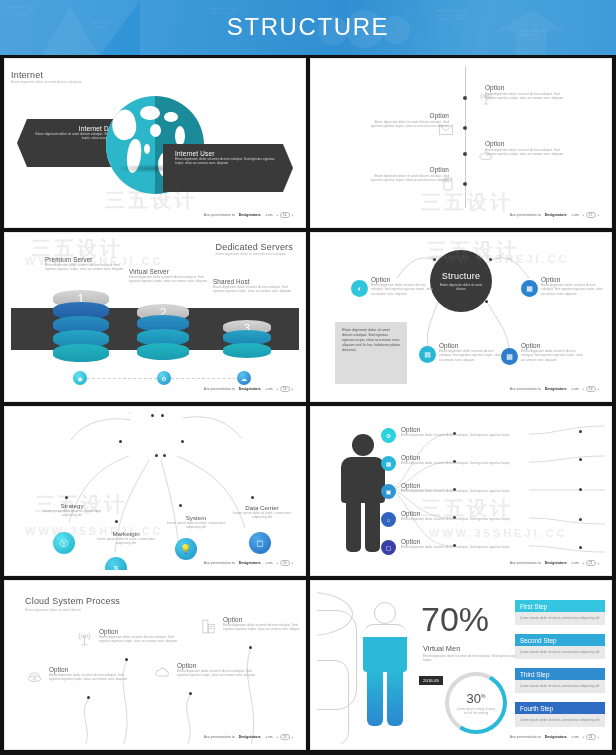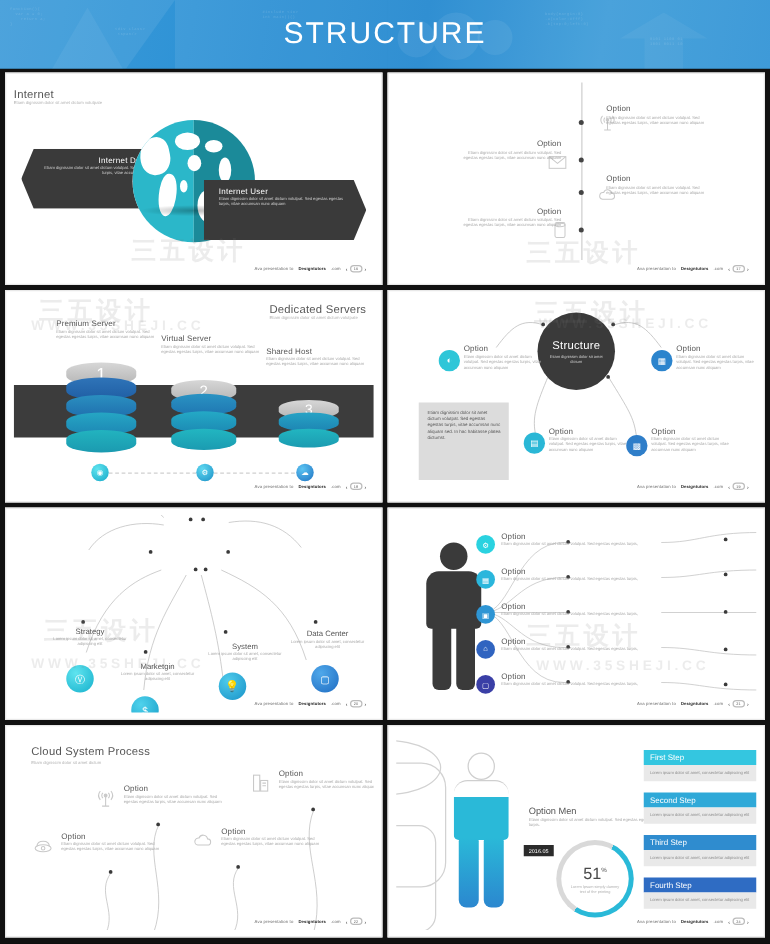--- a/index.html
+++ b/index.html
@@ -652,28 +652,29 @@
         <div class="ghost" style="left:-56px;top:24px;width:96px;height:100px;border-radius:20px;"></div>
         <div class="ghost" style="left:-48px;top:74px;width:80px;height:86px;border-radius:14px;"></div>
 
         <div class="fig8">
           <div class="head"></div>
             <div class="body"></div>
           <div class="lg l"></div>
             <div class="lg r"></div>
         </div>
 
-        <div class="optmen">Option Men</div>
+        <div class="big70">70%</div>
+        <div class="optmen">Virtual Men</div>
         <div class="optmen-l lorem">Etiam dignissim dolor sit amet dictum volutpat. Sed egestas egestas turpis.</div>
 
         <div class="badge">2016.05</div>
 
         <div class="donut">
           <div class="hole">
-            <div class="dn"><span>51</span><sup>%</sup></div>
+            <div class="dn"><span>30</span><sup>%</sup></div>
             <div class="dl">Lorem Ipsum simply dummy text of the printing</div>
           </div>
         </div>
 
         <div class="step" style="top:14px;">
           <div class="sh" style="background:#34c6e0;">First Step</div>
           <div class="sb">Lorem ipsum dolor sit amet, consectetur adipiscing elit</div>
         </div>
         <div class="step" style="top:48px;">
           <div class="sh" style="background:#2fa9d8;">Second Step</div>

